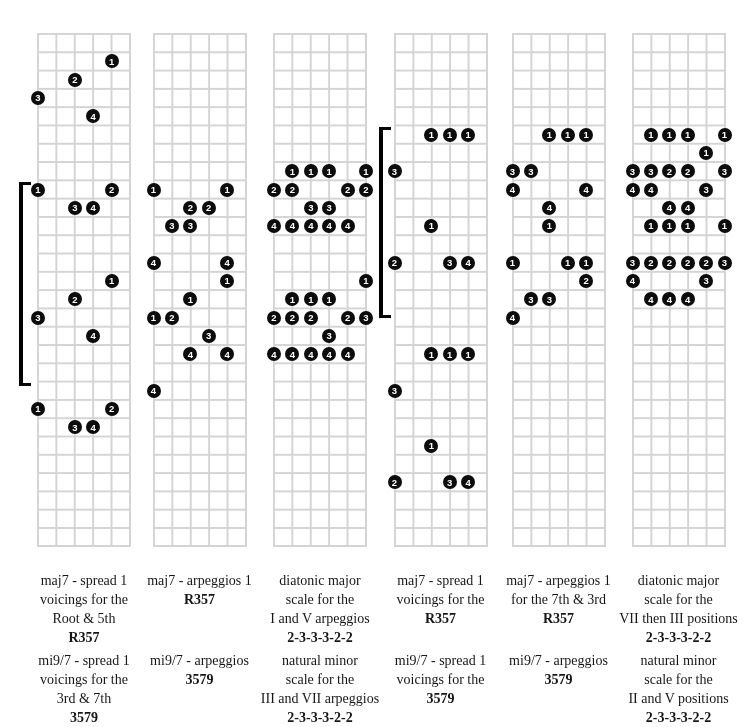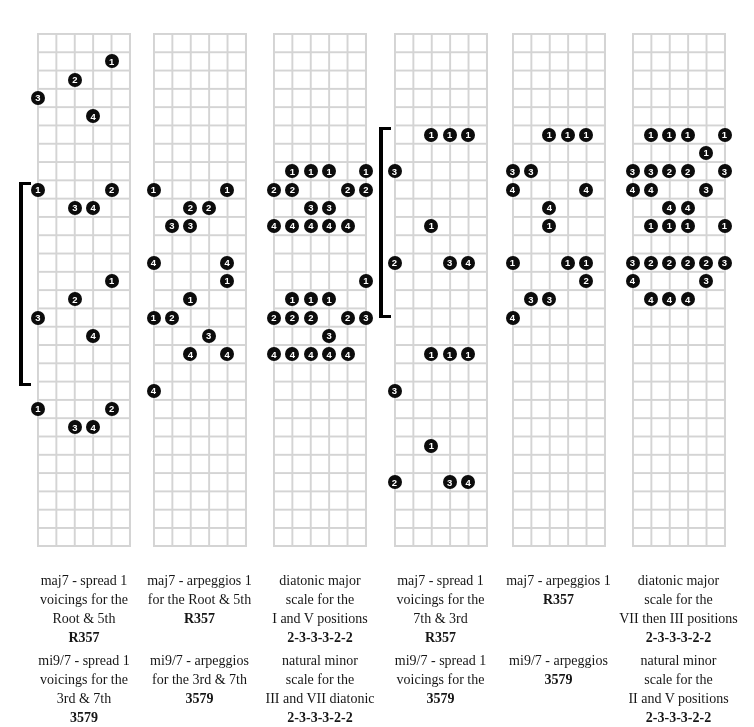--- a/index.html
+++ b/index.html
@@ -95,26 +95,24 @@
       <div class="dot" style="left: 37.8px; top: 266.35px;">1</div>
       <div class="dot" style="left: 1px; top: 284.65px;">1</div>
       <div class="dot" style="left: 19.4px; top: 284.65px;">2</div>
       <div class="dot" style="left: 56.2px; top: 302.95px;">3</div>
       <div class="dot" style="left: 37.8px; top: 321.25px;">4</div>
       <div class="dot" style="left: 74.6px; top: 321.25px;">4</div>
       <div class="dot" style="left: 1px; top: 357.85px;">4</div>
     </div>
     <div class="caption" style="left: 107.5px; top: 571px;">
       <div class="cap-line">maj7 - arpeggios 1</div>
-      <div class="cap-line">for the Root &amp; 5th</div>
       <div class="cap-line cap-bold">R357</div>
     </div>
     <div class="caption" style="left: 107.5px; top: 651px;">
       <div class="cap-line">mi9/7 - arpeggios</div>
-      <div class="cap-line">for the 3rd &amp; 7th</div>
       <div class="cap-line cap-bold">3579</div>
     </div>
     <div class="fretboard" style="left: 273px; top: 33px; width: 92px; height: 512.4px; background-size: 18.4px 18.3px;">
       <div class="dot" style="left: 19.4px; top: 138.25px;">1</div>
       <div class="dot" style="left: 37.8px; top: 138.25px;">1</div>
       <div class="dot" style="left: 56.2px; top: 138.25px;">1</div>
       <div class="dot" style="left: 93px; top: 138.25px;">1</div>
       <div class="dot" style="left: 1px; top: 156.55px;">2</div>
       <div class="dot" style="left: 19.4px; top: 156.55px;">2</div>
       <div class="dot" style="left: 74.6px; top: 156.55px;">2</div>
@@ -138,27 +136,27 @@
       <div class="dot" style="left: 56.2px; top: 302.95px;">3</div>
       <div class="dot" style="left: 1px; top: 321.25px;">4</div>
       <div class="dot" style="left: 19.4px; top: 321.25px;">4</div>
       <div class="dot" style="left: 37.8px; top: 321.25px;">4</div>
       <div class="dot" style="left: 56.2px; top: 321.25px;">4</div>
       <div class="dot" style="left: 74.6px; top: 321.25px;">4</div>
     </div>
     <div class="caption" style="left: 228px; top: 571px;">
       <div class="cap-line">diatonic major</div>
       <div class="cap-line">scale for the</div>
-      <div class="cap-line">I and V positions</div>
+      <div class="cap-line">I and V arpeggios</div>
       <div class="cap-line cap-bold">2-3-3-3-2-2</div>
     </div>
     <div class="caption" style="left: 228px; top: 651px;">
       <div class="cap-line">natural minor</div>
       <div class="cap-line">scale for the</div>
-      <div class="cap-line">III and VII diatonic</div>
+      <div class="cap-line">III and VII arpeggios</div>
       <div class="cap-line cap-bold">2-3-3-3-2-2</div>
     </div>
     <div class="fretboard" style="left: 393.5px; top: 33px; width: 92px; height: 512.4px; background-size: 18.4px 18.3px;">
       <div class="dot" style="left: 37.8px; top: 101.65px;">1</div>
       <div class="dot" style="left: 56.2px; top: 101.65px;">1</div>
       <div class="dot" style="left: 74.6px; top: 101.65px;">1</div>
       <div class="dot" style="left: 1px; top: 138.25px;">3</div>
       <div class="dot" style="left: 37.8px; top: 193.15px;">1</div>
       <div class="dot" style="left: 1px; top: 229.75px;">2</div>
       <div class="dot" style="left: 56.2px; top: 229.75px;">3</div>
@@ -168,21 +166,20 @@
       <div class="dot" style="left: 74.6px; top: 321.25px;">1</div>
       <div class="dot" style="left: 1px; top: 357.85px;">3</div>
       <div class="dot" style="left: 37.8px; top: 412.75px;">1</div>
       <div class="dot" style="left: 1px; top: 449.35px;">2</div>
       <div class="dot" style="left: 56.2px; top: 449.35px;">3</div>
       <div class="dot" style="left: 74.6px; top: 449.35px;">4</div>
     </div>
     <div class="caption" style="left: 348.5px; top: 571px;">
       <div class="cap-line">maj7 - spread 1</div>
       <div class="cap-line">voicings for the</div>
-      <div class="cap-line">7th &amp; 3rd</div>
       <div class="cap-line cap-bold">R357</div>
     </div>
     <div class="caption" style="left: 348.5px; top: 651px;">
       <div class="cap-line">mi9/7 - spread 1</div>
       <div class="cap-line">voicings for the</div>
       <div class="cap-line cap-bold">3579</div>
     </div>
     <div class="fretboard" style="left: 511.5px; top: 33px; width: 92px; height: 512.4px; background-size: 18.4px 18.3px;">
       <div class="dot" style="left: 37.8px; top: 101.65px;">1</div>
       <div class="dot" style="left: 56.2px; top: 101.65px;">1</div>
@@ -196,20 +193,21 @@
       <div class="dot" style="left: 1px; top: 229.75px;">1</div>
       <div class="dot" style="left: 56.2px; top: 229.75px;">1</div>
       <div class="dot" style="left: 74.6px; top: 229.75px;">1</div>
       <div class="dot" style="left: 74.6px; top: 248.05px;">2</div>
       <div class="dot" style="left: 19.4px; top: 266.35px;">3</div>
       <div class="dot" style="left: 37.8px; top: 266.35px;">3</div>
       <div class="dot" style="left: 1px; top: 284.65px;">4</div>
     </div>
     <div class="caption" style="left: 466.5px; top: 571px;">
       <div class="cap-line">maj7 - arpeggios 1</div>
+      <div class="cap-line">for the 7th &amp; 3rd</div>
       <div class="cap-line cap-bold">R357</div>
     </div>
     <div class="caption" style="left: 466.5px; top: 651px;">
       <div class="cap-line">mi9/7 - arpeggios</div>
       <div class="cap-line cap-bold">3579</div>
     </div>
     <div class="fretboard" style="left: 631.5px; top: 33px; width: 92px; height: 512.4px; background-size: 18.4px 18.3px;">
       <div class="dot" style="left: 19.4px; top: 101.65px;">1</div>
       <div class="dot" style="left: 37.8px; top: 101.65px;">1</div>
       <div class="dot" style="left: 56.2px; top: 101.65px;">1</div>

